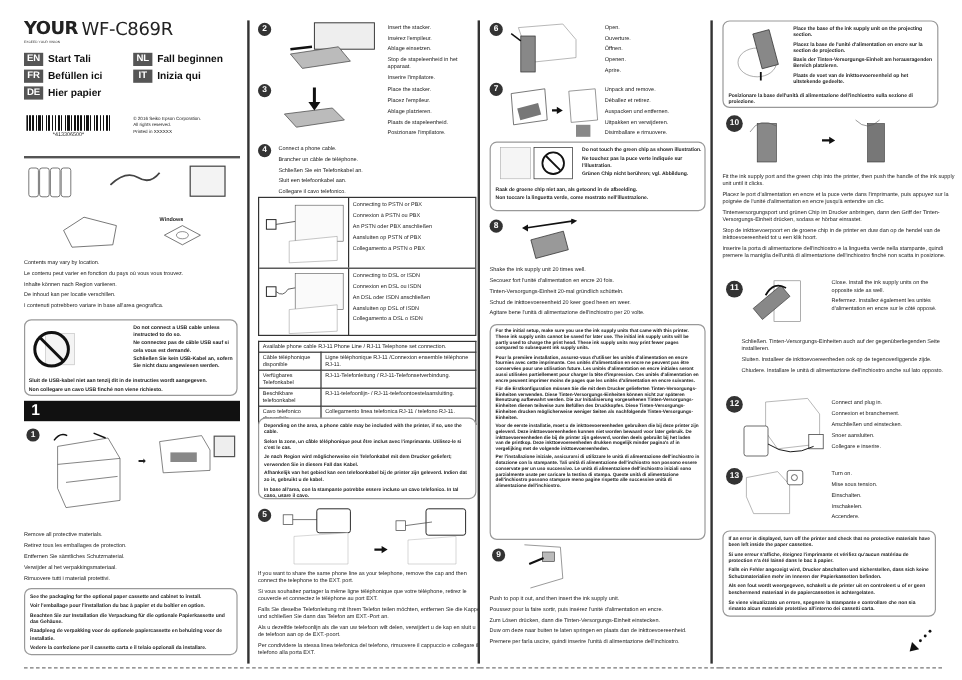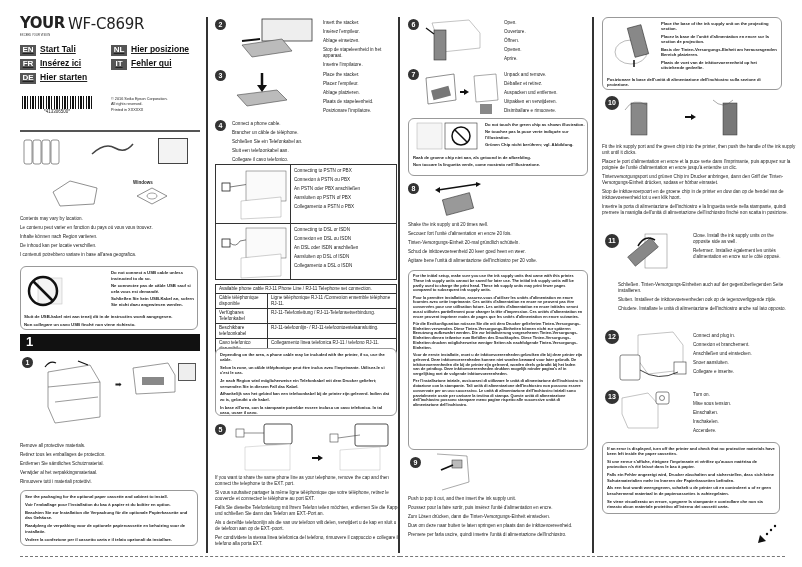--- a/index.html
+++ b/index.html
@@ -7,21 +7,21 @@
   body { font-family: "Liberation Sans", sans-serif; color: #222; font-size: 4.6px; line-height: 1.3; position: relative; }
   .abs { position: absolute; }
   .sheet { position: absolute; left: 0; top: 0; width: 802px; height: 567px; }
   .col { position: absolute; top: 0; height: 567px; }
   .vbar { position: absolute; width: 2px; background: #333; }
   .txt p { margin-bottom: 3px; }
   .bold { font-weight: bold; }
   .brand { font-family: "DejaVu Sans", sans-serif; font-weight: bold; font-size: 15px; letter-spacing: -0.5px; }
   .tagline { font-size: 2.6px; letter-spacing: 0.1px; }
   .model { font-family: "DejaVu Sans", sans-serif; font-size: 15px; font-weight: normal; letter-spacing: -0.3px; }
-  .lang { display: flex; align-items: center; height: 12px; margin-bottom: 2px; text-decoration: underline; }
+  .lang { display: flex; height: 12px; margin-bottom: 2px; }
   .lang .code { background: #555; color: #fff; font-weight: bold; font-size: 8px; width: 16px; height: 11px; display: flex; align-items: center; justify-content: center; margin-right: 4px; }
   .lang .name { font-weight: bold; font-size: 8.5px; color: #111; }
   .barcode { height: 13px; width: 70px; background: repeating-linear-gradient(90deg,#111 0 1px,#fff 1px 2px,#111 2px 4px,#fff 4px 5px,#111 5px 6px,#fff 6px 8px); }
   .hr { position: absolute; height: 2px; background: #555; }
   .dotted { position: absolute; height: 0; border-top: 1px dashed #777; }
   .note { position: absolute; border: 1px solid #999; border-radius: 6px; padding: 3px 4px; background: #fff; }
   .note p { margin-bottom: 2.5px; }
   .stepnum { position: absolute; width: 11px; height: 11px; border-radius: 50%; background: #333; color: #fff; font-weight: bold; font-size: 7px; display: flex; align-items: center; justify-content: center; }
   .stepnum.big { width: 14px; height: 14px; font-size: 7px; }
   .sectionbar { position: absolute; background: #111; color: #fff; font-weight: bold; font-size: 13px; padding-left: 6px; display: flex; align-items: center; }
@@ -48,35 +48,35 @@
     </div>
     <div class="abs model" style="left:68px;top:15px;">WF-C869R</div>
 
     <div class="abs" style="left:20px;top:44px;width:80px;">
       <div class="lang">
           <span class="code">EN</span>
           <span class="name">Start Tali</span>
         </div>
       <div class="lang">
           <span class="code">FR</span>
-          <span class="name">Insérez ici</span>
+          <span class="name">Befüllen ici</span>
         </div>
       <div class="lang">
           <span class="code">DE</span>
-          <span class="name">Hier starten</span>
+          <span class="name">Hier papier</span>
         </div>
     </div>
     <div class="abs" style="left:111px;top:44px;width:90px;">
       <div class="lang">
           <span class="code">NL</span>
-          <span class="name">Hier posizione</span>
+          <span class="name">Fall beginnen</span>
         </div>
       <div class="lang">
           <span class="code">IT</span>
-          <span class="name">Fehler qui</span>
+          <span class="name">Inizia qui</span>
         </div>
     </div>
 
     <div class="abs" style="left:22px;top:96px;">
       <div class="barcode"></div>
       <div style="font-size:4.5px;text-align:center;width:70px;">*413306500*</div>
     </div>
     <div class="abs" style="left:111px;top:97px;font-size:3.8px;line-height:1.4;">
       <div>© 2016 Seiko Epson Corporation.</div>
       <div>All rights reserved.</div>

